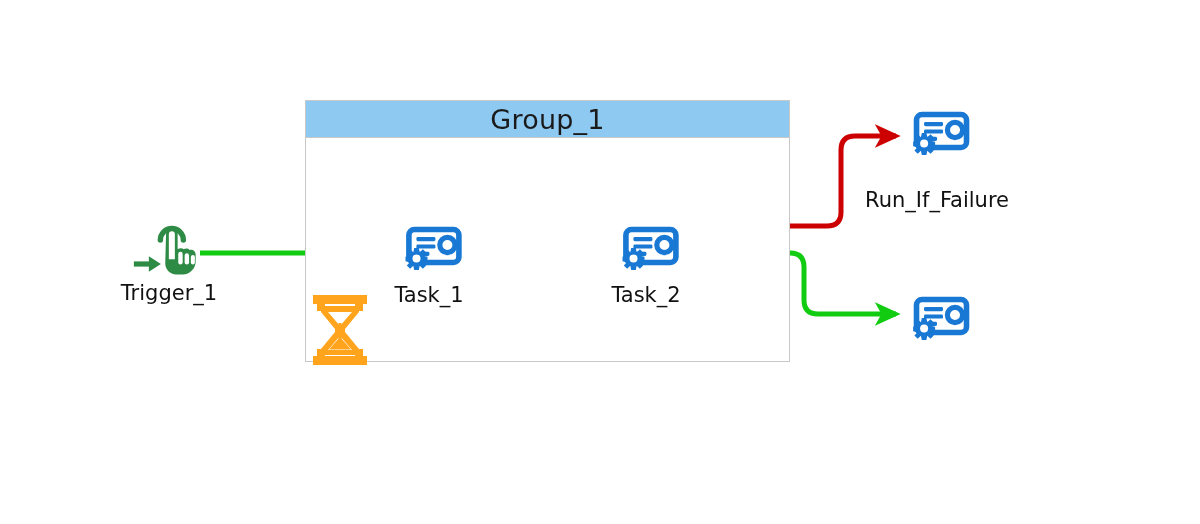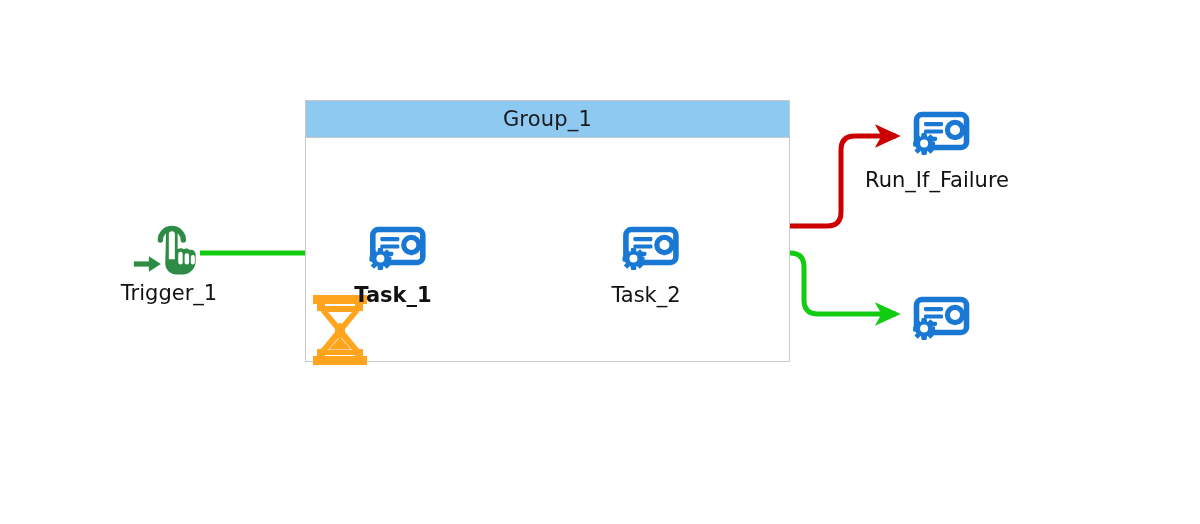--- a/index.html
+++ b/index.html
@@ -38,21 +38,21 @@
     right: 0;
     height: 37px;
     background: #8ec9f2;
     border-bottom: 1px solid #c8c8c8;
     box-sizing: border-box;
     display: flex;
     align-items: center;
     justify-content: center;
   }
   .group-title {
-    font-size: 21px;
+    font-size: 27px;
     color: #1a1a1a;
     letter-spacing: 0.2px;
   }
 
   
   .node {
     position: absolute;
     display: flex;
     flex-direction: column;
     align-items: center;
@@ -170,21 +170,21 @@
         <g fill="#2e8b45">
 
           <rect x="1" y="43.4" width="18" height="5.2"></rect>
           <path d="M 16 38.2 L 28 46 L 16 53.8 Z"></path>
         </g>
       </svg>
     </span>
     <span class="node-label">Trigger_1</span>
   </div>
 
-  <div class="node" style="left:393px; top:226px;font-weight:bold;">
+  <div class="node" style="left:429px; top:226px;">
     <span class="node-icon">
       <svg width="66" height="54" viewBox="0 0 66 54">
 
         <rect x="12.5" y="3.5" width="50" height="33" rx="5.5" ry="5.5" fill="none" stroke="#1878d4" stroke-width="5.6"></rect>
 
         <g fill="#1878d4">
           <rect x="20" y="11" width="19" height="4.2" rx="1.4"></rect>
           <rect x="20" y="18.4" width="19" height="4.2" rx="1.4"></rect>
           <rect x="20" y="25.8" width="13" height="4.2" rx="1.4"></rect>
         </g>
@@ -218,21 +218,21 @@
                    l -4.3 0.9 l 3.0 3.2 l -3.3 3.3 l -3.2 -3.0 l -0.9 4.3 l -4.6 0 l -0.9 -4.3
                    l -3.2 3.0 l -3.3 -3.3 l 3.0 -3.2 l -4.3 -0.9 l 0 -4.6 l 4.3 -0.9
                    l -3.0 -3.2 l 3.3 -3.3 l 3.2 3.0 z"></path>
         </g>
         <circle cx="20.1" cy="32.5" r="4.0" fill="#ffffff"></circle>
       </svg>
     </span>
     <span class="node-label">Task_2</span>
   </div>
 
-  <div class="node" style="left:937px; top:111px;">
+  <div class="node" style="left:937px; top:111px;gap:20px;">
     <span class="node-icon">
       <svg width="66" height="54" viewBox="0 0 66 54">
         <rect x="12.5" y="3.5" width="50" height="33" rx="5.5" ry="5.5" fill="none" stroke="#1878d4" stroke-width="5.6"></rect>
         <g fill="#1878d4">
           <rect x="20" y="11" width="19" height="4.2" rx="1.4"></rect>
           <rect x="20" y="18.4" width="19" height="4.2" rx="1.4"></rect>
           <rect x="20" y="25.8" width="13" height="4.2" rx="1.4"></rect>
         </g>
         <circle cx="51" cy="19" r="7.6" fill="none" stroke="#1878d4" stroke-width="5.2"></circle>
         <g fill="#1878d4">

